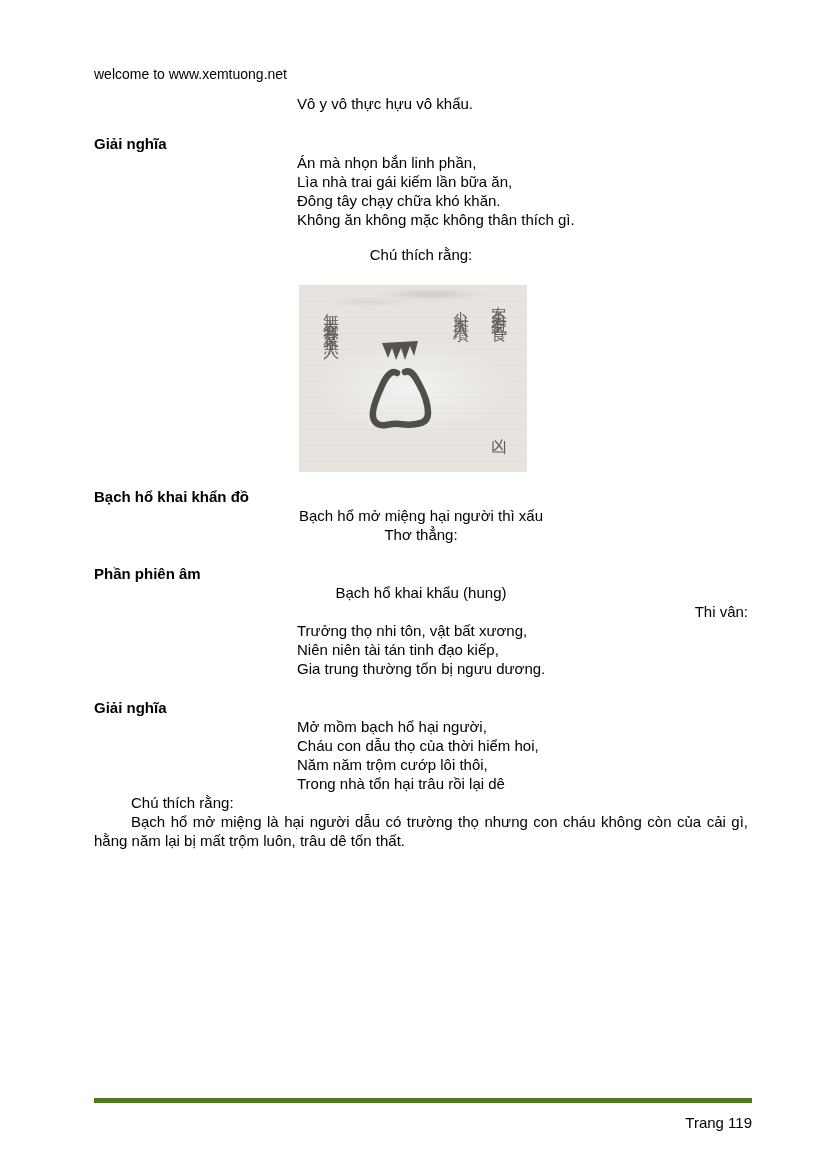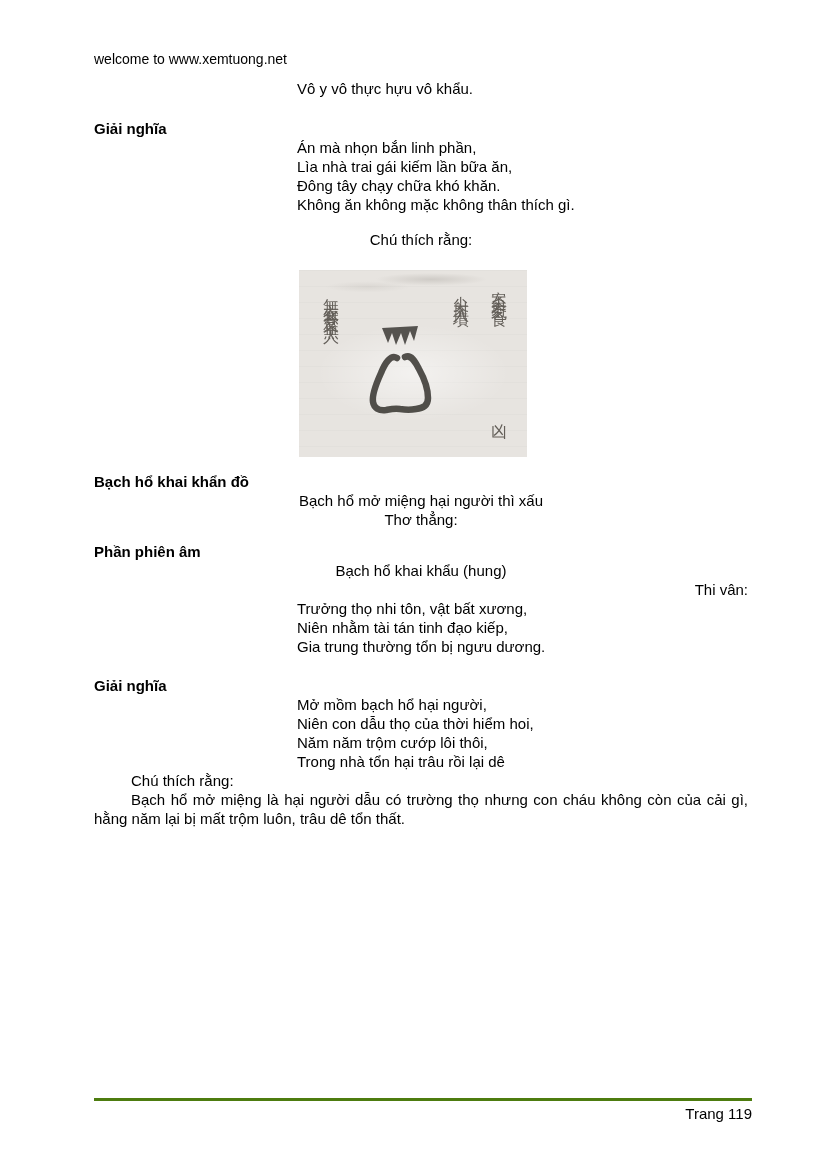--- a/index.html
+++ b/index.html
@@ -8,21 +8,21 @@
     background:#ffffff;
     position:relative;
     overflow:hidden;
     font-family:"Liberation Sans","DejaVu Sans",sans-serif;
     color:#000;
     font-size:15px;
     line-height:19px;
   }
   .content{
     position:absolute;
-    left:94px;top:0;
+    left:94px;top:15px;
     width:654px;
   }
   .site-note{
     padding-top:51px;
     font-size:14px;
     line-height:16px;
   }
   .opening-line{margin-top:12px;margin-left:203px;}
   .h-center{margin-top:21px;text-align:left;font-weight:bold;}
   .poem{margin-left:203px;}
@@ -68,23 +68,23 @@
     font-size:16px;
     opacity:.85;
   }
   .char-xiong{right:20px;top:152px;}
   .drawing-svg{position:absolute;left:0;top:0;}
 
   .footer{
     position:absolute;
     left:94px;top:1098px;
     width:658px;
-    border-top:3px solid #4d7c0f;
+    border-top:5px solid #4d7c0f;
     text-align:right;
-    padding-top:3px;
+    padding-top:10px;
     font-size:15px;
   }
 </style>
 </head>
 <body>
 
 <div class="content">
 
   <div class="site-note">welcome to www.xemtuong.net</div>
 
@@ -110,36 +110,36 @@
     <svg class="drawing-svg" width="228" height="187" viewBox="0 0 228 187">
       <path d="M83,58 L119,56 L115,71 L111,61 L106,75 L102,63 L97,75 L93,63 L89,73 L85,63 Z" fill="#35322e" opacity="0.82"></path>
       <path d="M98,88 C92,84 86,93 82,103 C77,114 73,126 74,132 C75,138 80,141 87,140 C92,139 96,138 101,139 C107,140 112,140 117,139 C124,138 129,136 129,128 C129,119 125,108 120,99 C116,91 112,84 106,87" fill="none" stroke="#35322e" stroke-width="6.5" stroke-linecap="round" opacity="0.85"></path>
     </svg>
   </div>
 
   <div class="h-center gap15" style="margin-top:15px;">Bạch hổ khai khẩn đồ</div>
   <div class="center-line">Bạch hổ mở miệng hại người thì xấu</div>
   <div class="center-line">Thơ thẳng:</div>
 
-  <div class="h-center" style="margin-top:13px;">Phần phiên âm</div>
+  <div class="h-center" style="margin-top:20px;">Phần phiên âm</div>
   <div class="center-line">Bạch hổ khai khẩu (hung)</div>
 
   <div class="thi-van">Thi vân:</div>
 
   <div class="poem">
     <div>Trưởng thọ nhi tôn, vật bất xương,</div>
-    <div>Niên nhằm tài tán tinh đạo kiếp,</div>
+    <div>Niên niên tài tán tinh đạo kiếp,</div>
     <div>Gia trung thường tổn bị ngưu dương.</div>
   </div>
 
   <div class="h-center" style="margin-top:20px;">Giải nghĩa</div>
 
   <div class="poem">
     <div>Mở mồm bạch hổ hại người,</div>
-    <div>Niên con dẫu thọ của thời hiểm hoi,</div>
+    <div>Cháu con dẫu thọ của thời hiểm hoi,</div>
     <div>Năm năm trộm cướp lôi thôi,</div>
     <div>Trong nhà tổn hại trâu rồi lại dê</div>
   </div>
 
   <div class="indent-label">Chú thích rằng:</div>
 
   <div class="para">Bạch hổ mở miệng là hại người dẫu có trường thọ nhưng con cháu không còn của cải gì, hằng năm lại bị mất trộm luôn, trâu dê tổn thất.</div>
 
 </div>
 

